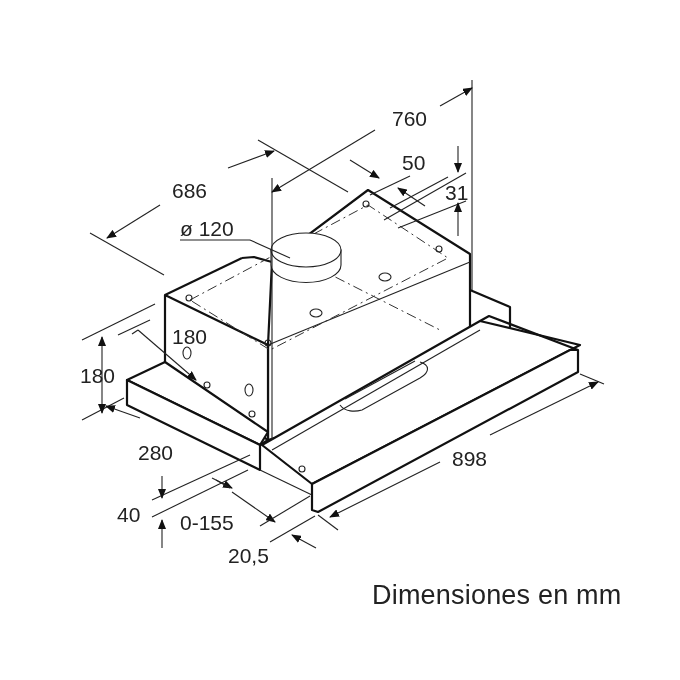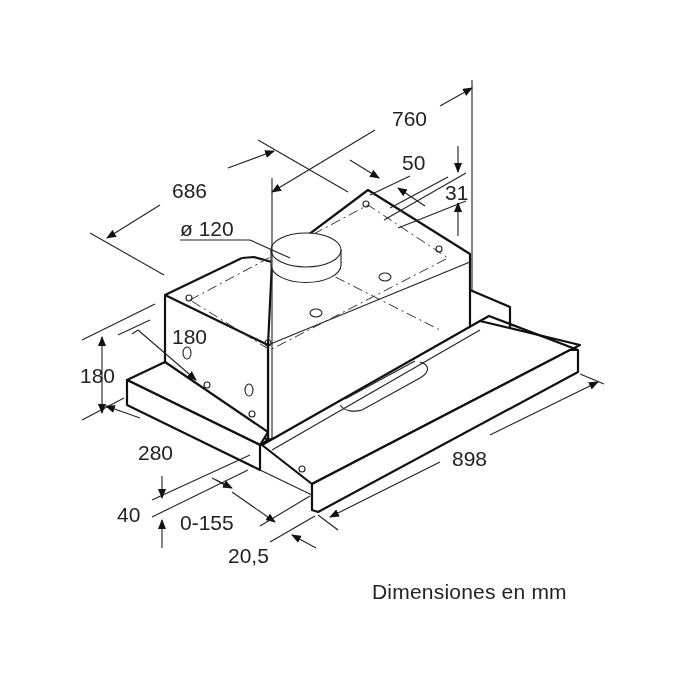--- a/index.html
+++ b/index.html
@@ -1,19 +1,19 @@
 <!DOCTYPE html>
 <html><head>
 <meta charset="utf-8">
 <style>
   html, body { margin: 0; padding: 0; background: #ffffff; }
   body { width: 680px; height: 680px; position: relative; overflow: hidden; }
   #drawing { position: absolute; left: 0; top: 0; width: 680px; height: 680px; }
   .dim-text { font-family: "Liberation Sans", sans-serif; font-size: 21px; fill: #222222; }
-  .caption { position: absolute; left: 372px; top: 580px; font-family: "Liberation Sans", sans-serif; font-size: 21px; color: #222222; letter-spacing: 0.2px; }
+  .caption { position: absolute; left: 372px; top: 580px; font-family: "Liberation Sans", sans-serif; font-size: 27px; color: #222222; letter-spacing: 0.2px; }
   .thick { stroke: #111; stroke-width: 2.2; fill: none; stroke-linejoin: round; }
   .thin { stroke: #222; stroke-width: 1.1; fill: none; }
   .dash { stroke: #333; stroke-width: 1; fill: none; stroke-dasharray: 10 4 2 4; }
   .fillw { fill: #fff; }
 </style>
 </head>
 <body>
 
 <svg id="drawing" viewBox="0 0 680 680" xmlns="http://www.w3.org/2000/svg">
   <defs>

